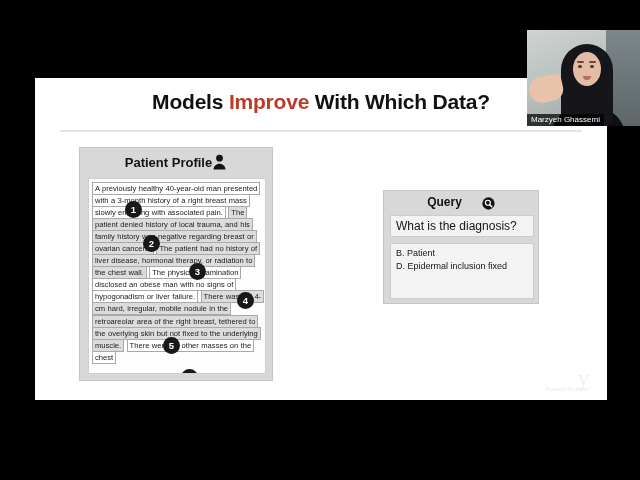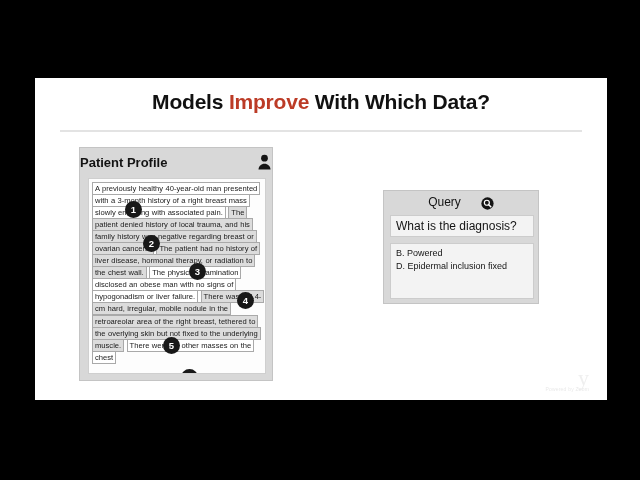--- a/index.html
+++ b/index.html
@@ -33,21 +33,21 @@
 
   
   .profile-card{
     position:absolute; left:44px; top:69px;
     width:194px; height:234px;
     background:#d8d8d8;
     border:1px solid #c4c4c4;
   }
   .profile-head{
     position:absolute; left:0; top:6px; width:100%;
-    display:flex; align-items:center; justify-content:space-between; 
+    display:flex; align-items:center; justify-content:center; 
   }
   .profile-head .ph-text{
     font-size:13px; font-weight:bold; color:#131313;
   }
   .person-icon{ display:block; width:15px; height:16px; }
 
   .profile-body{
     position:absolute; left:8px; top:30px;
     width:178px; height:196px;
     background:#fdfdfd;
@@ -87,21 +87,21 @@
   .query-card{
     position:absolute; left:348px; top:112px;
     width:156px; height:114px;
     background:#d8d8d8;
     border:1px solid #c4c4c4;
   }
   .query-head{
     position:absolute; left:0; top:4px; width:100%;
     display:flex; align-items:center; justify-content:center; gap:20px;
   }
-  .query-head .qh-text{ font-size:12px; font-weight:normal; color:#131313; }
+  .query-head .qh-text{ font-size:12px; font-weight:bold; color:#131313; }
   .search-icon{ display:block; width:13px; height:13px; }
 
   .query-question{
     position:absolute; left:6px; top:24px;
     width:144px; height:22px;
     background:#f3f3f3; border:1px solid #cccccc;
     display:flex; align-items:center;
     padding-left:5px;
     font-size:12px; color:#141414;
   }
@@ -217,25 +217,41 @@
             <circle cx="7" cy="7" r="6.6" fill="#141414"></circle>
             <circle cx="6.3" cy="6.2" r="2.7" fill="none" stroke="#ffffff" stroke-width="1.3"></circle>
             <line x1="8.3" y1="8.3" x2="10.6" y2="10.6" stroke="#ffffff" stroke-width="1.6" stroke-linecap="round"></line>
           </svg>
         </span>
       </div>
 
       <div class="query-question">What is the diagnosis?</div>
 
       <div class="query-options" id="query-options">
-          <div class="opt">B. Powered</div>
+          <div class="opt">B. Patient</div>
           <div class="opt">D. Epidermal inclusion fixed</div>
         </div>
     </div>
 
     <div class="watermark">
       <div class="wm-big">y</div>
       <div class="wm-small">Powered by Zoom</div>
     </div>
   </div>
 
+  <div class="webcam">
+    <div class="wc-scene">
+      <div class="wc-wall"></div>
+      <div class="wc-door"></div>
+      <div class="wc-shoulder"></div>
+      <div class="wc-hijab"></div>
+      <div class="wc-face"></div>
+      <div class="wc-brow" style="left:50px; top:31px;"></div>
+      <div class="wc-brow" style="left:62px; top:31px;"></div>
+      <div class="wc-eye" style="left:51px; top:35px;"></div>
+      <div class="wc-eye" style="left:63px; top:35px;"></div>
+      <div class="wc-mouth"></div>
+      <div class="wc-hand"></div>
+    </div>
+    <div class="wc-namebar">Marzyeh Ghassemi</div>
+  </div>
 
 </div>
 
 </body></html>

